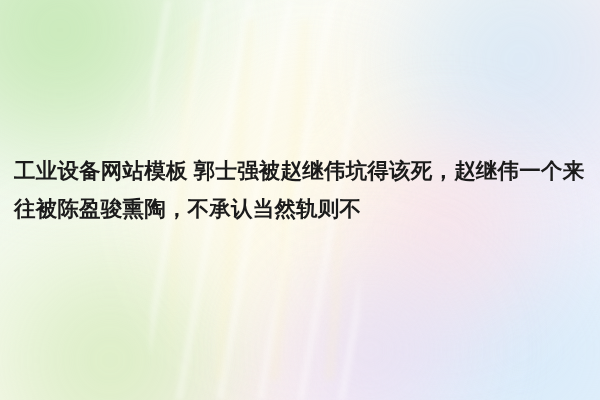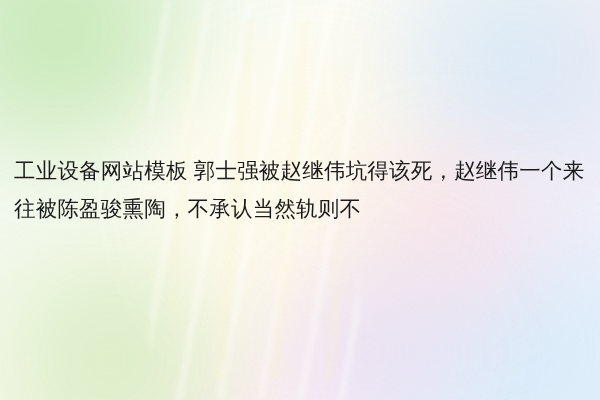--- a/index.html
+++ b/index.html
@@ -113,21 +113,21 @@
   #headline {
     position: absolute;
     left: 0;
     top: 152px;
     width: 600px;
     padding: 0 14px;
     box-sizing: border-box;
     font-size: 21.5px;
     line-height: 38px;
     color: #1b1b1b;
-    font-weight: 400;
+    font-weight: 700;
     letter-spacing: 0.2px;
     text-align: left;
     white-space: normal;
     font-family: "Liberation Sans", sans-serif;
   }
 </style>
 </head>
 <body>
 
 <div id="banner">

